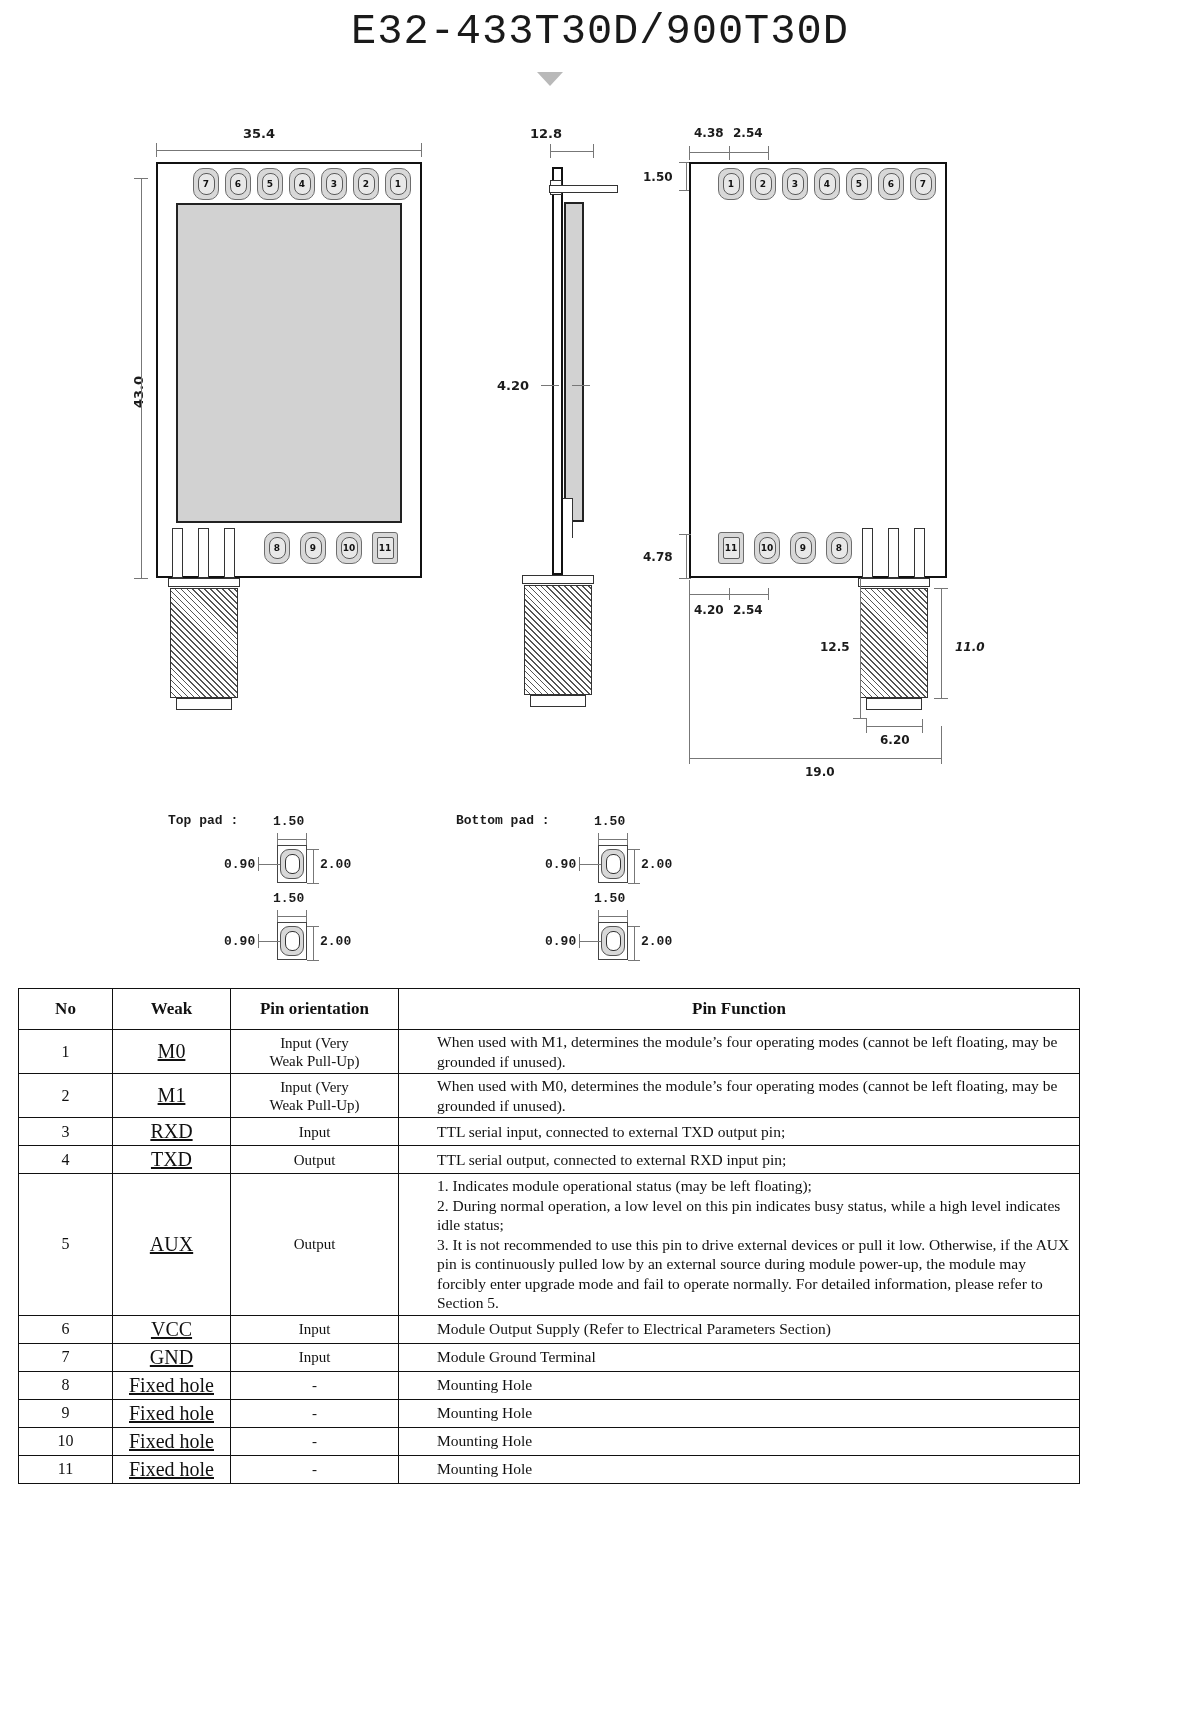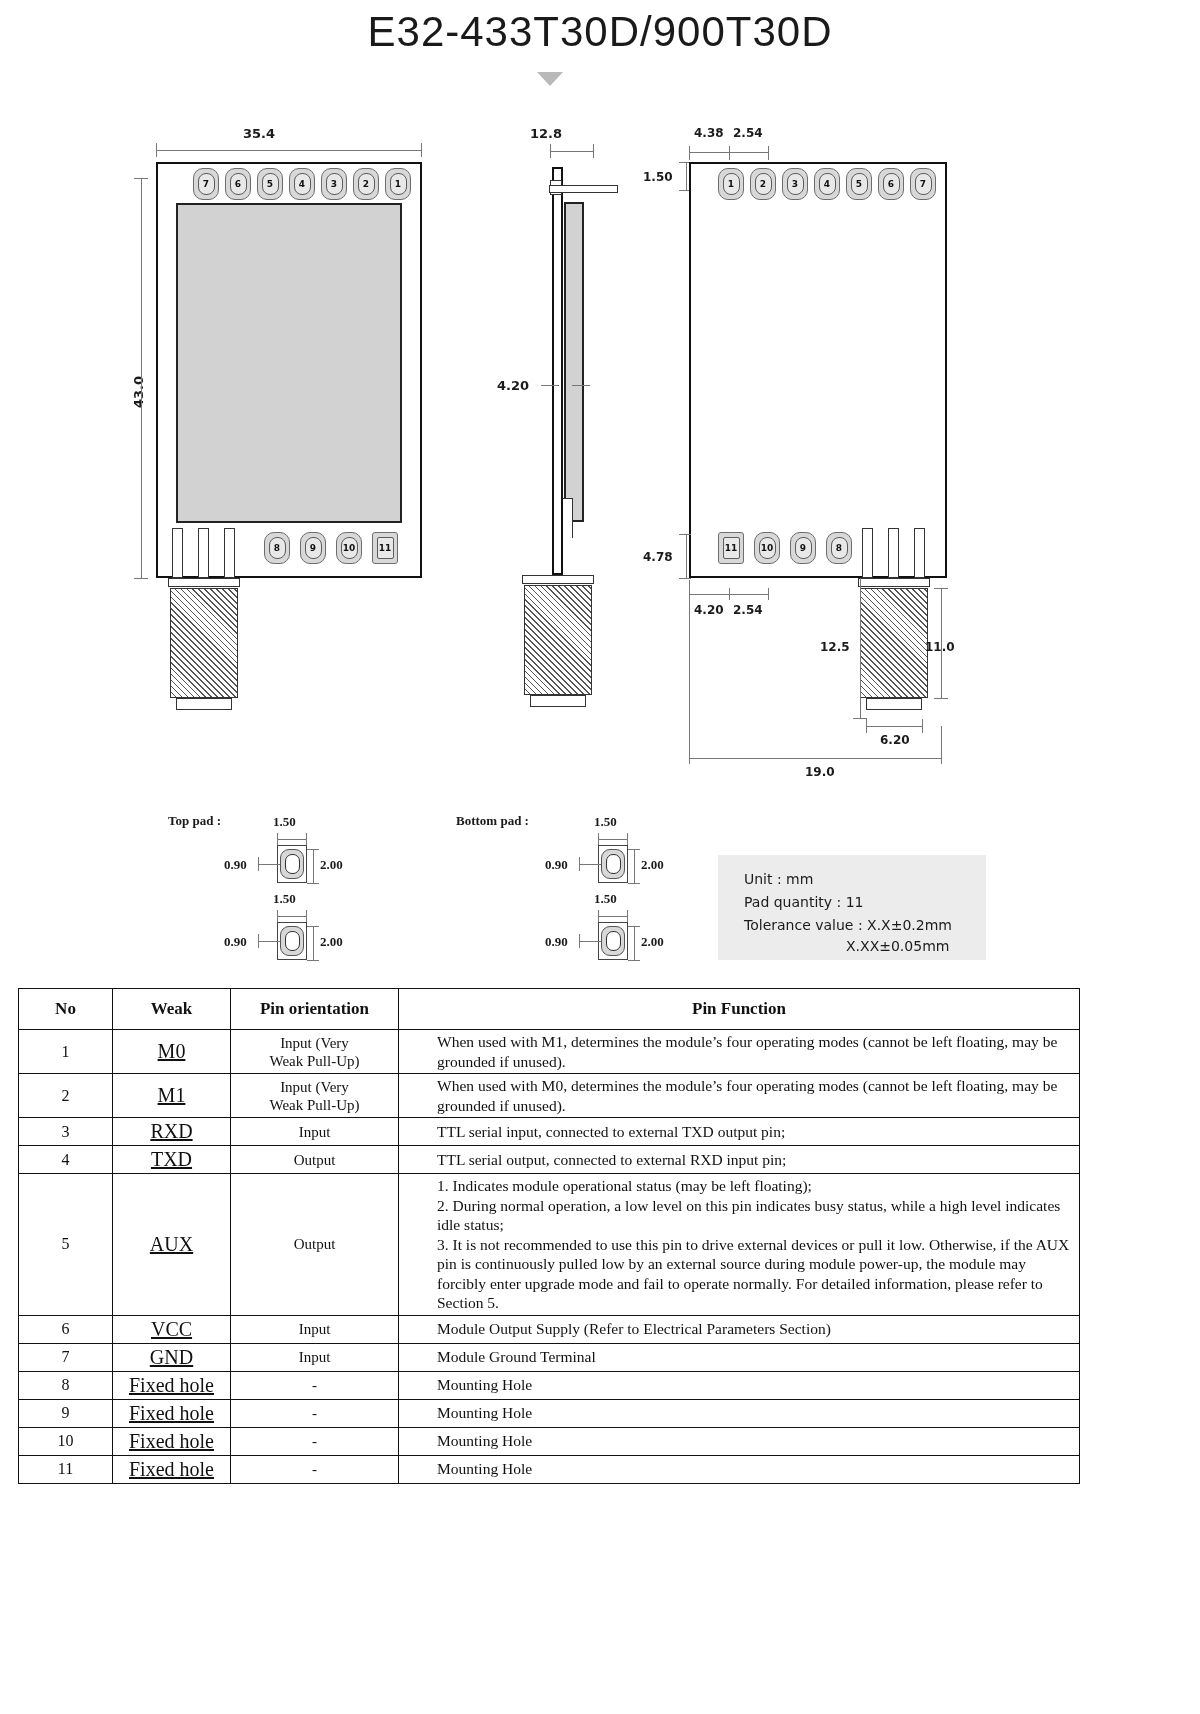--- a/index.html
+++ b/index.html
@@ -6,21 +6,21 @@
   body{
     width:1200px;height:1714px;position:relative;
     font-family:"Liberation Serif",serif;
     color:#111;overflow:hidden;
   }
   .page{position:relative;width:1200px;height:1714px;}
 
   
   .title{
     position:absolute;left:0;top:8px;width:1200px;text-align:center;
-    font-family:Liberation Sans, sans-serif;
+    font-family:Liberation Mono, monospace;
     font-size:42px;letter-spacing:1px;font-weight:400;color:#1a1a1a;
   }
   .title-caret{
     position:absolute;left:537px;top:72px;width:0;height:0;
     border-left:13px solid transparent;border-right:13px solid transparent;
     border-top:14px solid #b9b9b9;
   }
   .dimtext{
     position:absolute;font-family:"DejaVu Sans",sans-serif;
     font-size:13px;font-weight:600;color:#1b1b1b;white-space:nowrap;
@@ -52,21 +52,21 @@
   
   .hatch{
     position:absolute;border:1.5px solid #333;box-sizing:border-box;
     background:
       repeating-linear-gradient(45deg,#fff 0 3px,#555 3px 4.2px);
   }
   .connbase{position:absolute;border:1.5px solid #333;background:#fff;box-sizing:border-box;}
 
   
   .padlabel{
-    position:absolute;font-family:Liberation Serif, serif;font-size:13px;
+    position:absolute;font-family:Liberation Mono, monospace;font-size:13px;
     font-weight:600;color:#1b1b1b;white-space:nowrap;
   }
   .padoval{
     position:absolute;width:24px;height:30px;border-radius:9px;background:#d8d8d8;
     border:1.6px solid #555;box-sizing:border-box;display:flex;align-items:center;justify-content:center;
   }
   .padoval .core{
     width:15px;height:20px;border-radius:7px;background:#fff;border:1.6px solid #333;box-sizing:border-box;
   }
 
@@ -257,21 +257,21 @@
     <div class="connbase" style="left:888px;top:528px;width:11px;height:50px;"></div>
     <div class="connbase" style="left:914px;top:528px;width:11px;height:50px;"></div>
     <div class="connbase" style="left:858px;top:578px;width:72px;height:9px;"></div>
     <div class="hatch" style="left:860px;top:588px;width:68px;height:110px;"></div>
     <div class="connbase" style="left:866px;top:698px;width:56px;height:12px;"></div>
 
     <div class="dimtext sm" style="left:820px;top:640px;">12.5</div>
     <div class="vline" style="left:860px;top:578px;height:140px;"></div>
     <div class="hline" style="left:853px;top:718px;width:14px;"></div>
 
-    <div class="dimtext sm" style="left:925px;top:640px;">11.0</div>
+    <div class="dimtext sm" style="left:955px;top:640px;font-style:italic;">11.0</div>
     <div class="vline" style="left:941px;top:588px;height:110px;"></div>
     <div class="hline" style="left:934px;top:588px;width:14px;"></div>
     <div class="hline" style="left:934px;top:698px;width:14px;"></div>
 
     <div class="dimtext sm" style="left:880px;top:733px;">6.20</div>
     <div class="hline" style="left:866px;top:726px;width:56px;"></div>
     <div class="vline" style="left:866px;top:719px;height:14px;"></div>
     <div class="vline" style="left:922px;top:719px;height:14px;"></div>
 
     <div class="dimtext sm" style="left:805px;top:765px;">19.0</div>
@@ -345,26 +345,20 @@
       </div>
     <div class="padlabel" style="left:545px;top:934px;">0.90</div>
     <div class="hline" style="left:579px;top:941px;width:22px;"></div>
     <div class="vline" style="left:579px;top:934px;height:14px;"></div>
     <div class="padlabel" style="left:641px;top:934px;">2.00</div>
     <div class="vline" style="left:634px;top:926px;height:34px;"></div>
     <div class="hline" style="left:628px;top:926px;width:12px;"></div>
     <div class="hline" style="left:628px;top:960px;width:12px;"></div>
   </div>
 
-  <div class="infobox">
-    <div class="line" style="top:16px;">Unit : mm</div>
-    <div class="line" style="top:39px;">Pad quantity : 11</div>
-    <div class="line" style="top:62px;">Tolerance value : X.X±0.2mm</div>
-    <div class="line" style="top:83px;left:128px;">X.XX±0.05mm</div>
-  </div>
 
   <div class="tblwrap">
     <table>
       <colgroup>
         <col class="col-no">
           <col class="col-name">
           <col class="col-or">
           <col>
       </colgroup>
       <thead>

